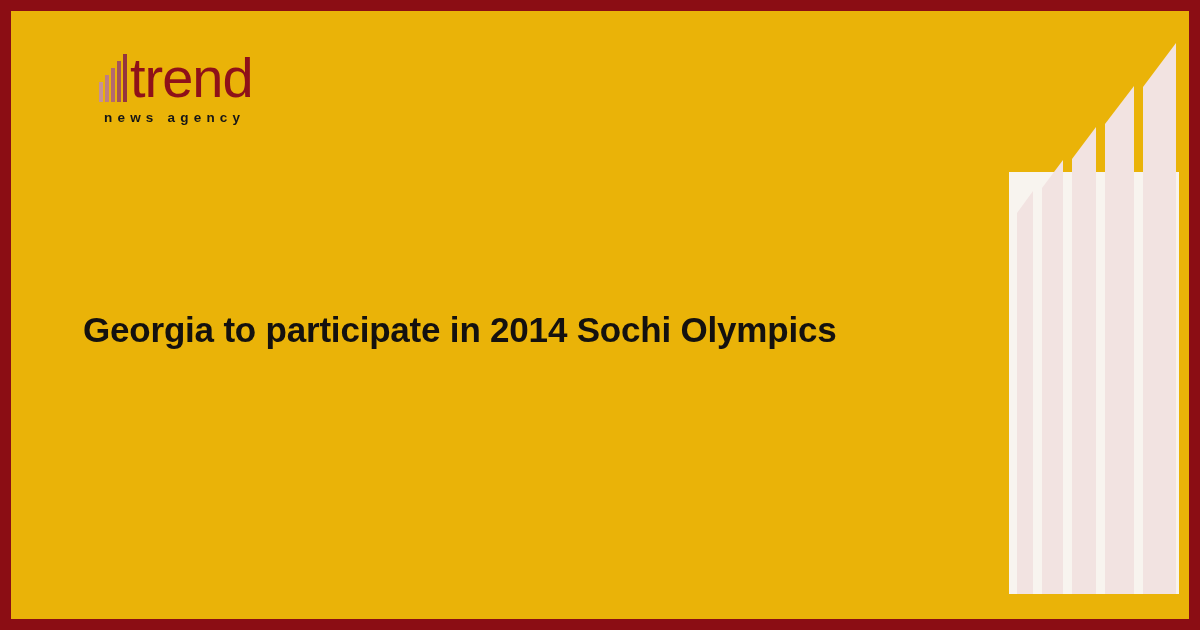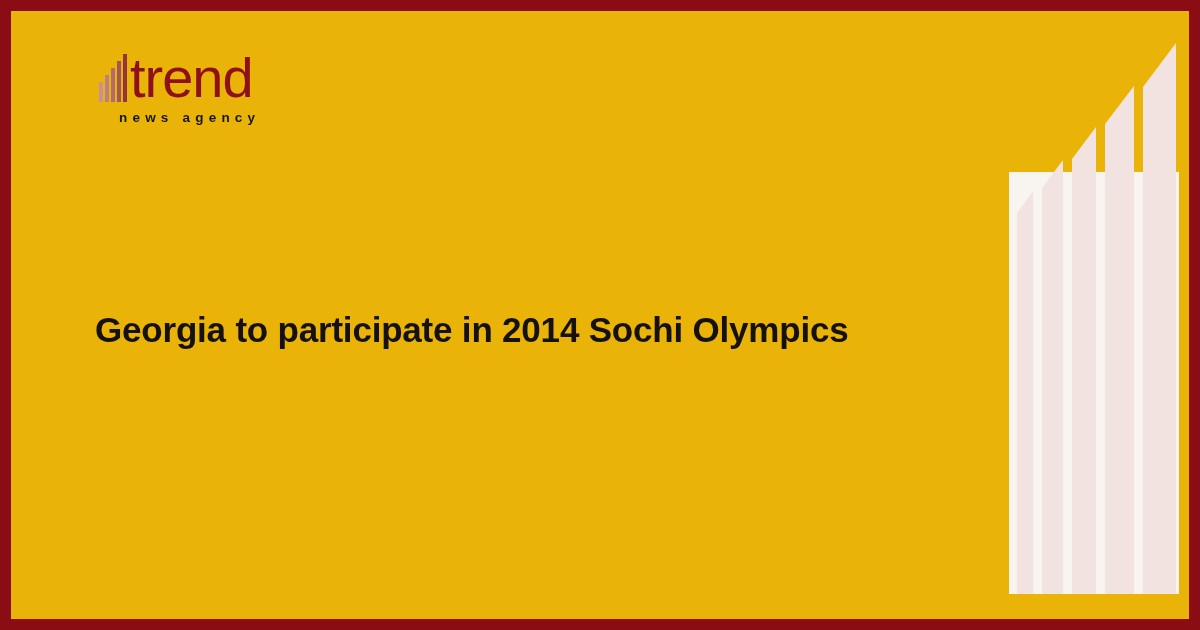--- a/index.html
+++ b/index.html
@@ -86,32 +86,32 @@
   .logo-word {
     font-family: "Liberation Sans", sans-serif;
     font-size: 56px;
     line-height: 52px;
     font-weight: 400;
     color: #8E1119;
     letter-spacing: -1px;
   }
   .logo-tagline {
     margin-top: 6px;
-    margin-left: 20px;
+    margin-left: 5px;
     font-family: "Liberation Sans", sans-serif;
     font-size: 13.5px;
     font-weight: 700;
     color: #171717;
     letter-spacing: 5.2px;
   }
 
   
   .headline {
     position: absolute;
-    left: 84px;
+    left: 72px;
     top: 296px;
     width: 880px;
     font-family: "Liberation Sans", sans-serif;
     font-size: 35px;
     line-height: 46px;
     font-weight: 700;
     color: #14110F;
     letter-spacing: -0.2px;
   }
 </style>

